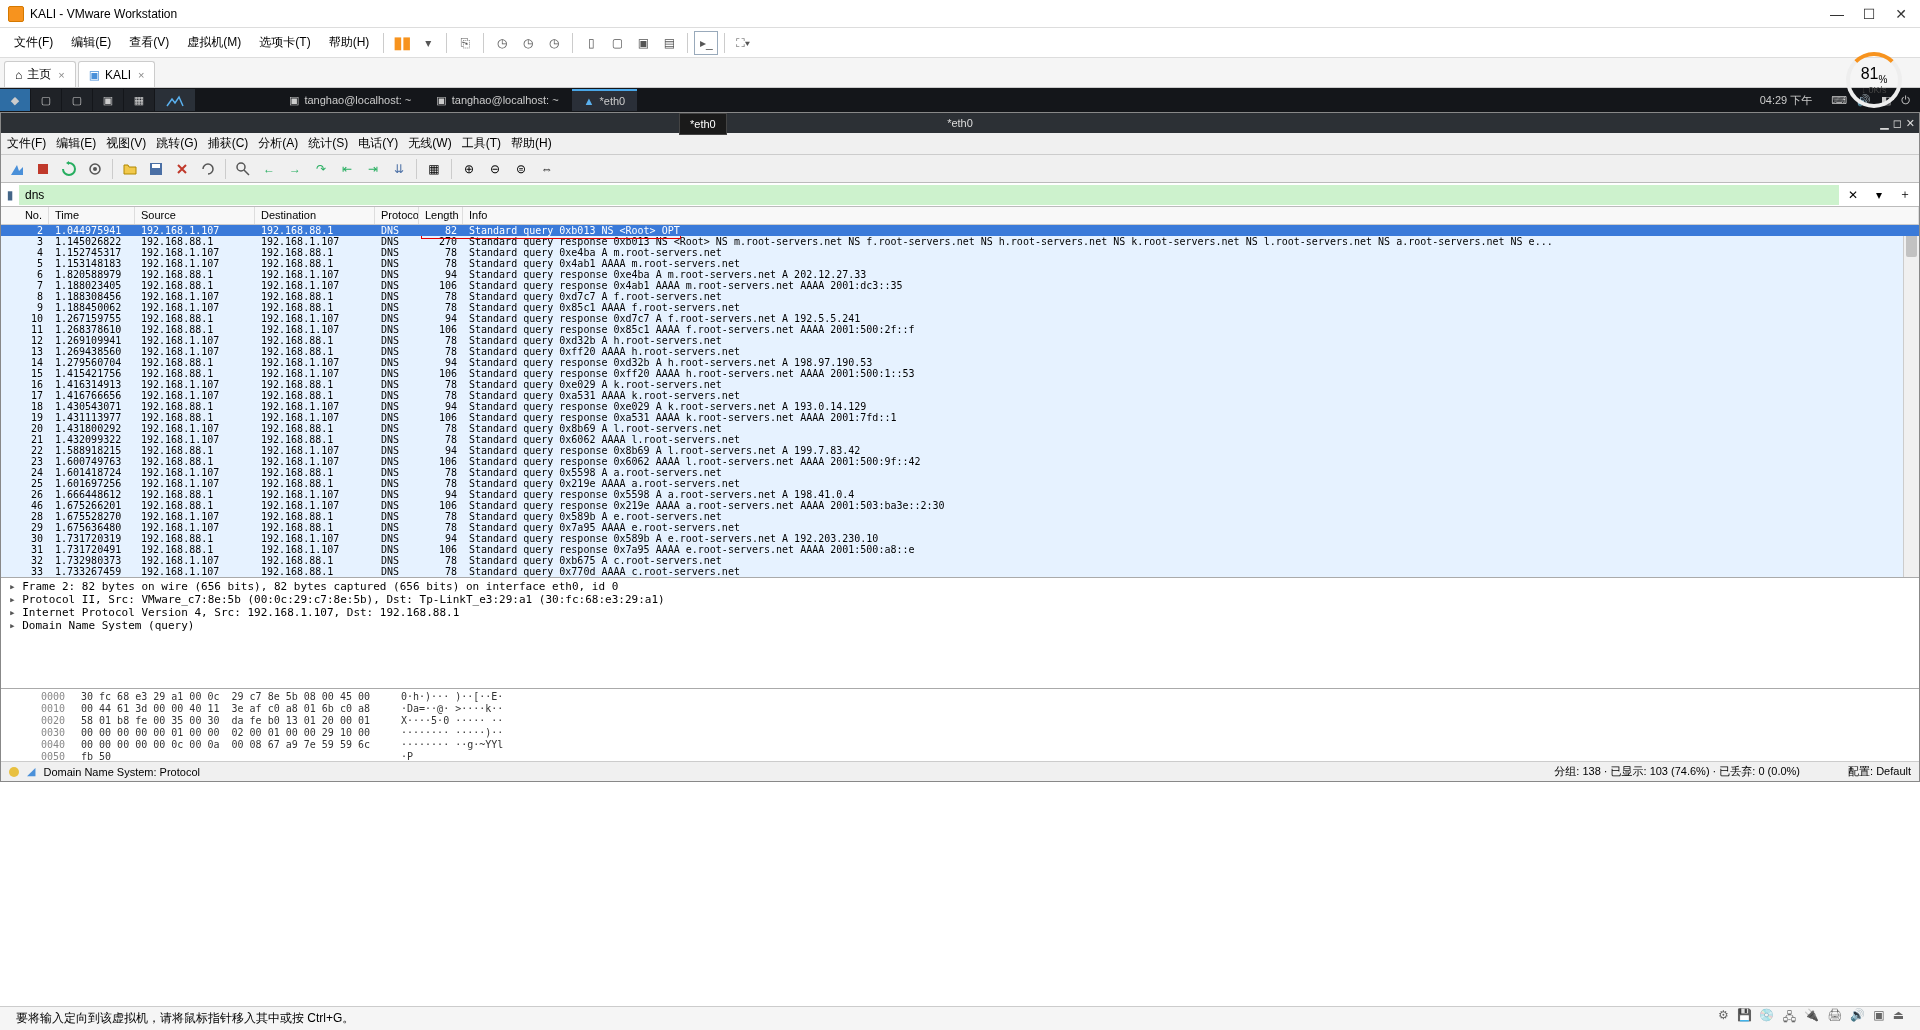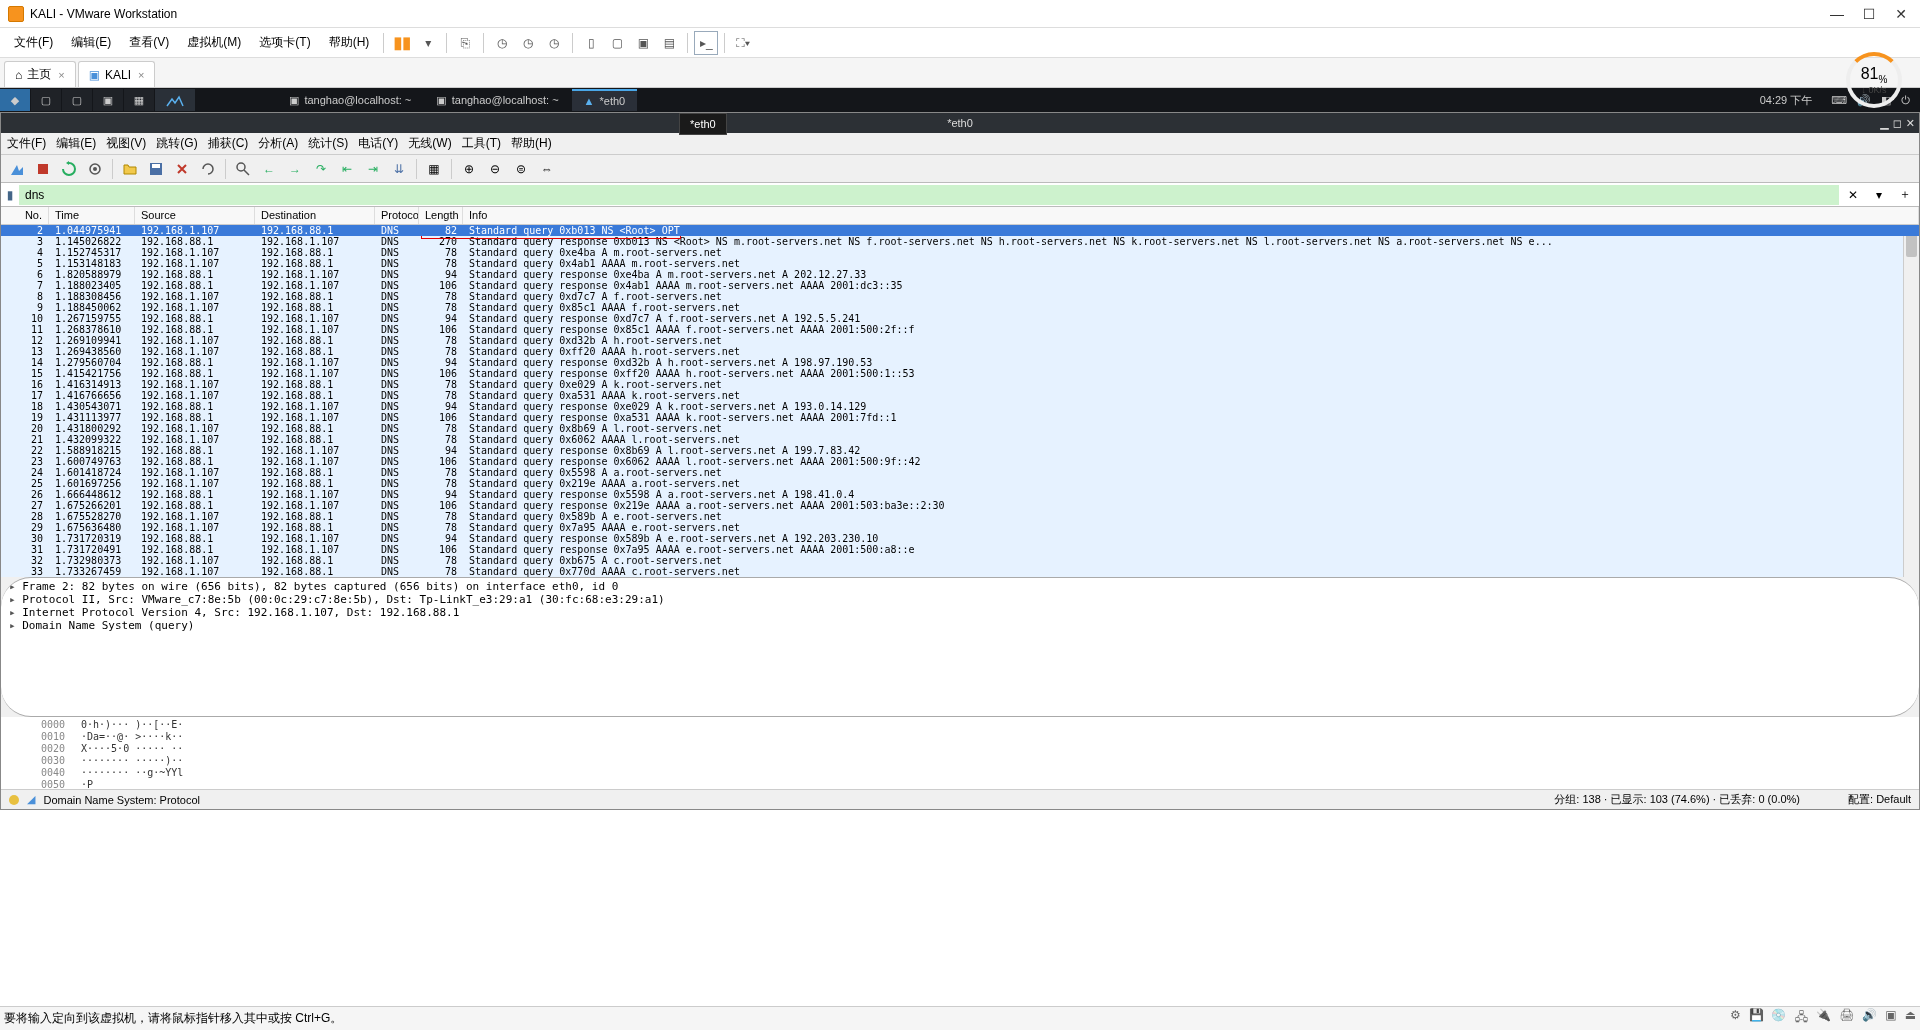--- a/index.html
+++ b/index.html
@@ -57,29 +57,29 @@
 .row > div { overflow:hidden; padding:0 6px; }
 .row .c-no, .row .c-len { text-align:right; }
 .row.sel { background:#3a7ad9; color:#fff; }
 .row.cur { position:relative; }
 .row.cur::before { content:""; position:absolute; left:2px; top:1px; width:8px; height:8px; border:1px solid #3a7ad9; }
 .annot { position:absolute; top:0; left:420px; width:260px; height:14px; border:1.5px solid #e40000; pointer-events:none; }
 .annot-label { position:absolute; top:-14px; left:690px; color:#e40000; font-size:12px; font-weight:500; }
 .pscroll { position:absolute; right:0; top:0; width:16px; height:100%; background:#f0f0f0; border-left:1px solid #ccc; }
 .pscroll .thumb { position:absolute; top:8px; left:2px; right:2px; height:24px; background:#c2c2c2; border-radius:2px; }
 
-.detailpane { height:140px; overflow:auto; background:#fff; border-top:1px solid #aaa; border-bottom:1px solid #aaa; padding:2px 8px; font:11px/13px Consolas,monospace;border-radius:30px; }
+.detailpane { height:112px; overflow:auto; background:#fff; border-top:1px solid #aaa; border-bottom:1px solid #aaa; padding:2px 8px; font:11px/13px Consolas,monospace; }
 .detailpane .tri::before { content:"▸ "; color:#555; }
 .hexpane { height:72px; background:#fff; padding:2px 8px; font:10px/12px Consolas,monospace; color:#333; display:flex; }
 .hexoff { color:#888; width:40px;margin-left:32px; }
 .wsstatus { height:20px; display:flex; align-items:center; padding:0 8px; background:#f0f0f0; border-top:1px solid #ccc; font-size:11px; gap:8px; }
 .wsstatus .led { width:10px; height:10px; background:#e8c040; border-radius:50%; }
 .wsstatus .right { margin-left:auto; }
 
-.hostbar { position:absolute; bottom:0; left:0; right:0; height:24px; display:flex; align-items:center; padding:0 4px; background:#f5f5f5; border-top:1px solid #ccc; font-size:12px; }
+.hostbar { position:absolute; bottom:0; left:0; right:0; height:24px; display:flex; align-items:center; padding:0 16px; background:#f5f5f5; border-top:1px solid #ccc; font-size:12px; }
 .hosticons { margin-left:auto; display:flex; gap:8px; color:#666; }
 </style>
 </head>
 <body>
 
 <div class="titlebar">
   <div class="vmicon"></div>
   <div class="title">KALI - VMware Workstation</div>
   <div class="winbtns">
     <div class="winbtn">—</div>
@@ -497,21 +497,21 @@
       <div class="row">
         <div class="c-no">26</div>
         <div class="c-time">1.666448612</div>
         <div class="c-src">192.168.88.1</div>
         <div class="c-dst">192.168.1.107</div>
         <div class="c-proto">DNS</div>
         <div class="c-len">94</div>
         <div class="c-info">Standard query response 0x5598 A a.root-servers.net A 198.41.0.4</div>
       </div>
       <div class="row">
-        <div class="c-no">27</div>
+        <div class="c-no">46</div>
         <div class="c-time">1.675266201</div>
         <div class="c-src">192.168.88.1</div>
         <div class="c-dst">192.168.1.107</div>
         <div class="c-proto">DNS</div>
         <div class="c-len">106</div>
         <div class="c-info">Standard query response 0x219e AAAA a.root-servers.net AAAA 2001:503:ba3e::2:30</div>
       </div>
       <div class="row">
         <div class="c-no">28</div>
         <div class="c-time">1.675528270</div>
@@ -573,20 +573,27 @@
       <div class="tri">Internet Protocol Version 4, Src: 192.168.1.107, Dst: 192.168.88.1</div>
       <div class="tri">Domain Name System (query)</div>
     </div>
   <div class="hexpane" id="hpane">
       <pre class="hexoff">0000
 0010
 0020
 0030
 0040
 0050
+</pre>
+      <pre style="width:320px">30 fc 68 e3 29 a1 00 0c  29 c7 8e 5b 08 00 45 00
+00 44 61 3d 00 00 40 11  3e af c0 a8 01 6b c0 a8
+58 01 b8 fe 00 35 00 30  da fe b0 13 01 20 00 01
+00 00 00 00 00 01 00 00  02 00 01 00 00 29 10 00
+00 00 00 00 00 0c 00 0a  00 08 67 a9 7e 59 59 6c
+fb 50
 </pre>
       <pre>0·h·)··· )··[··E·
 ·Da=··@· &gt;····k··
 X····5·0 ····· ··
 ········ ·····)··
 ········ ··g·~YYl
 ·P
 </pre>
     </div>
   <div class="wsstatus">

